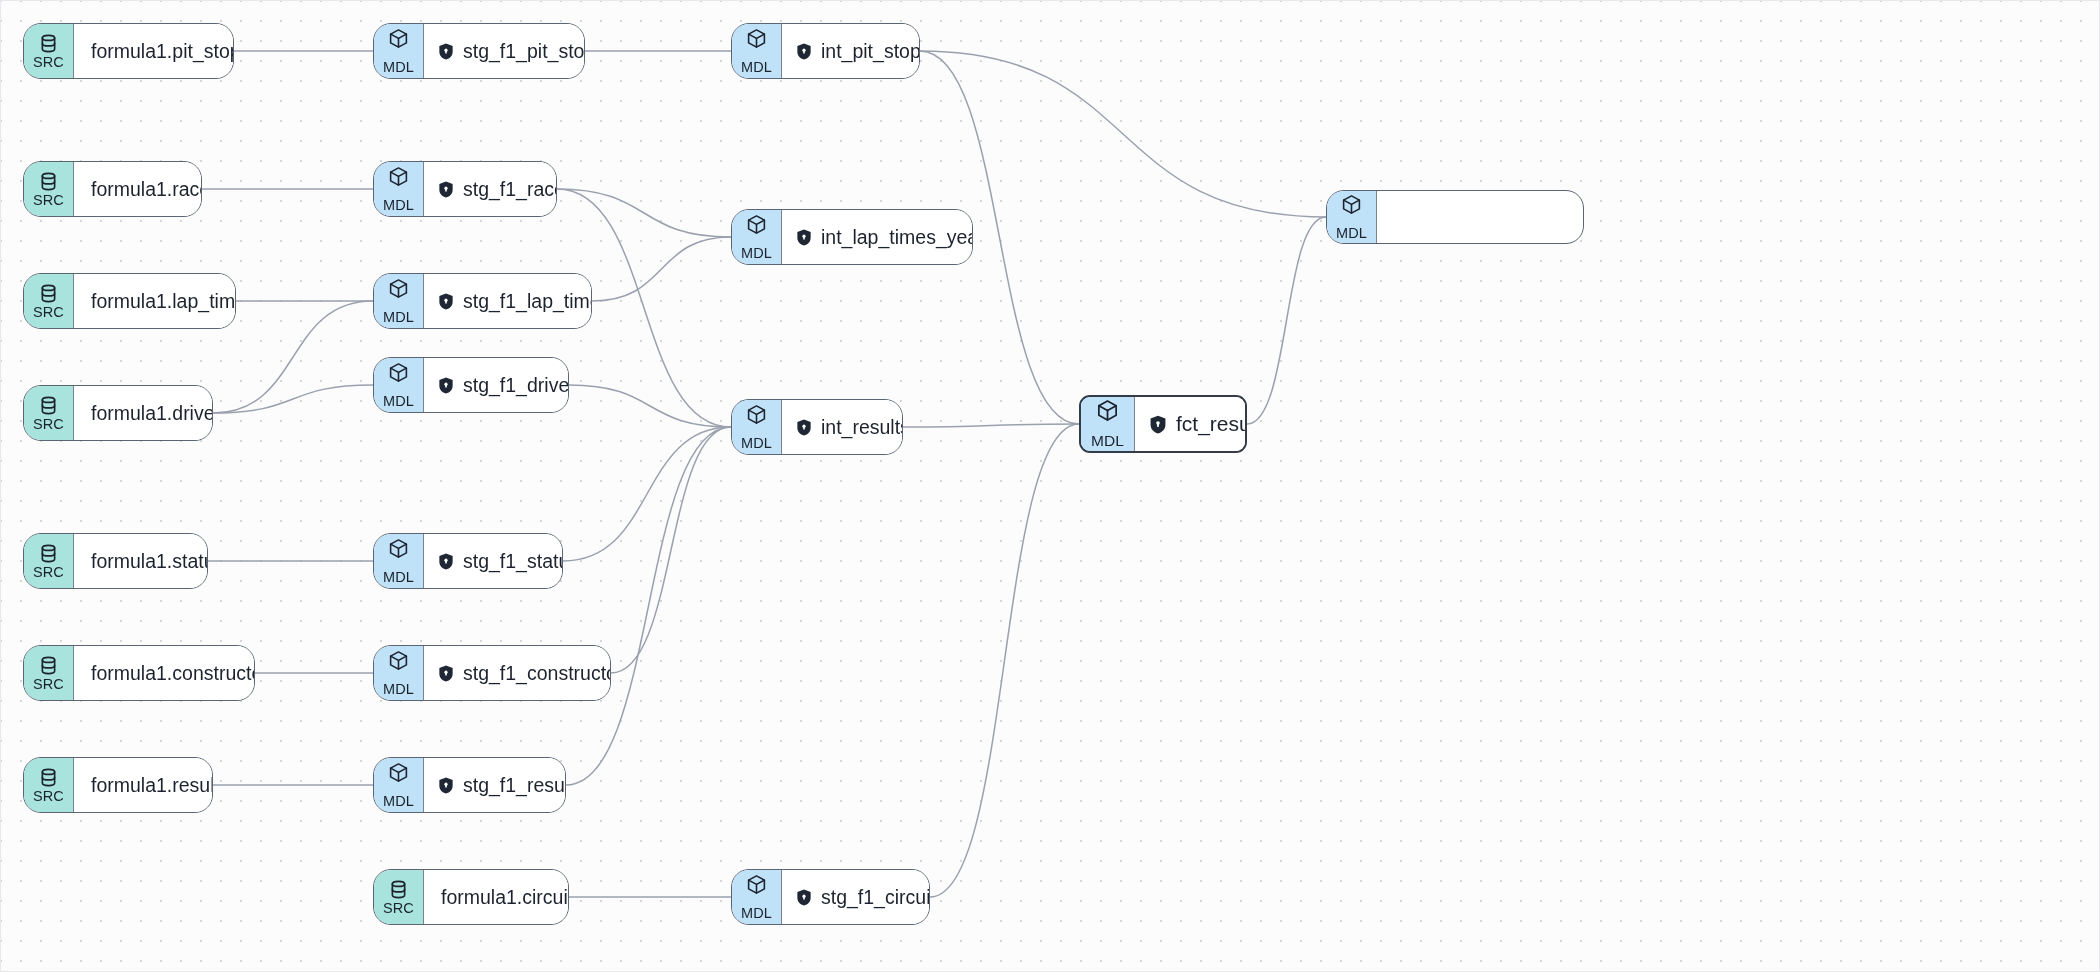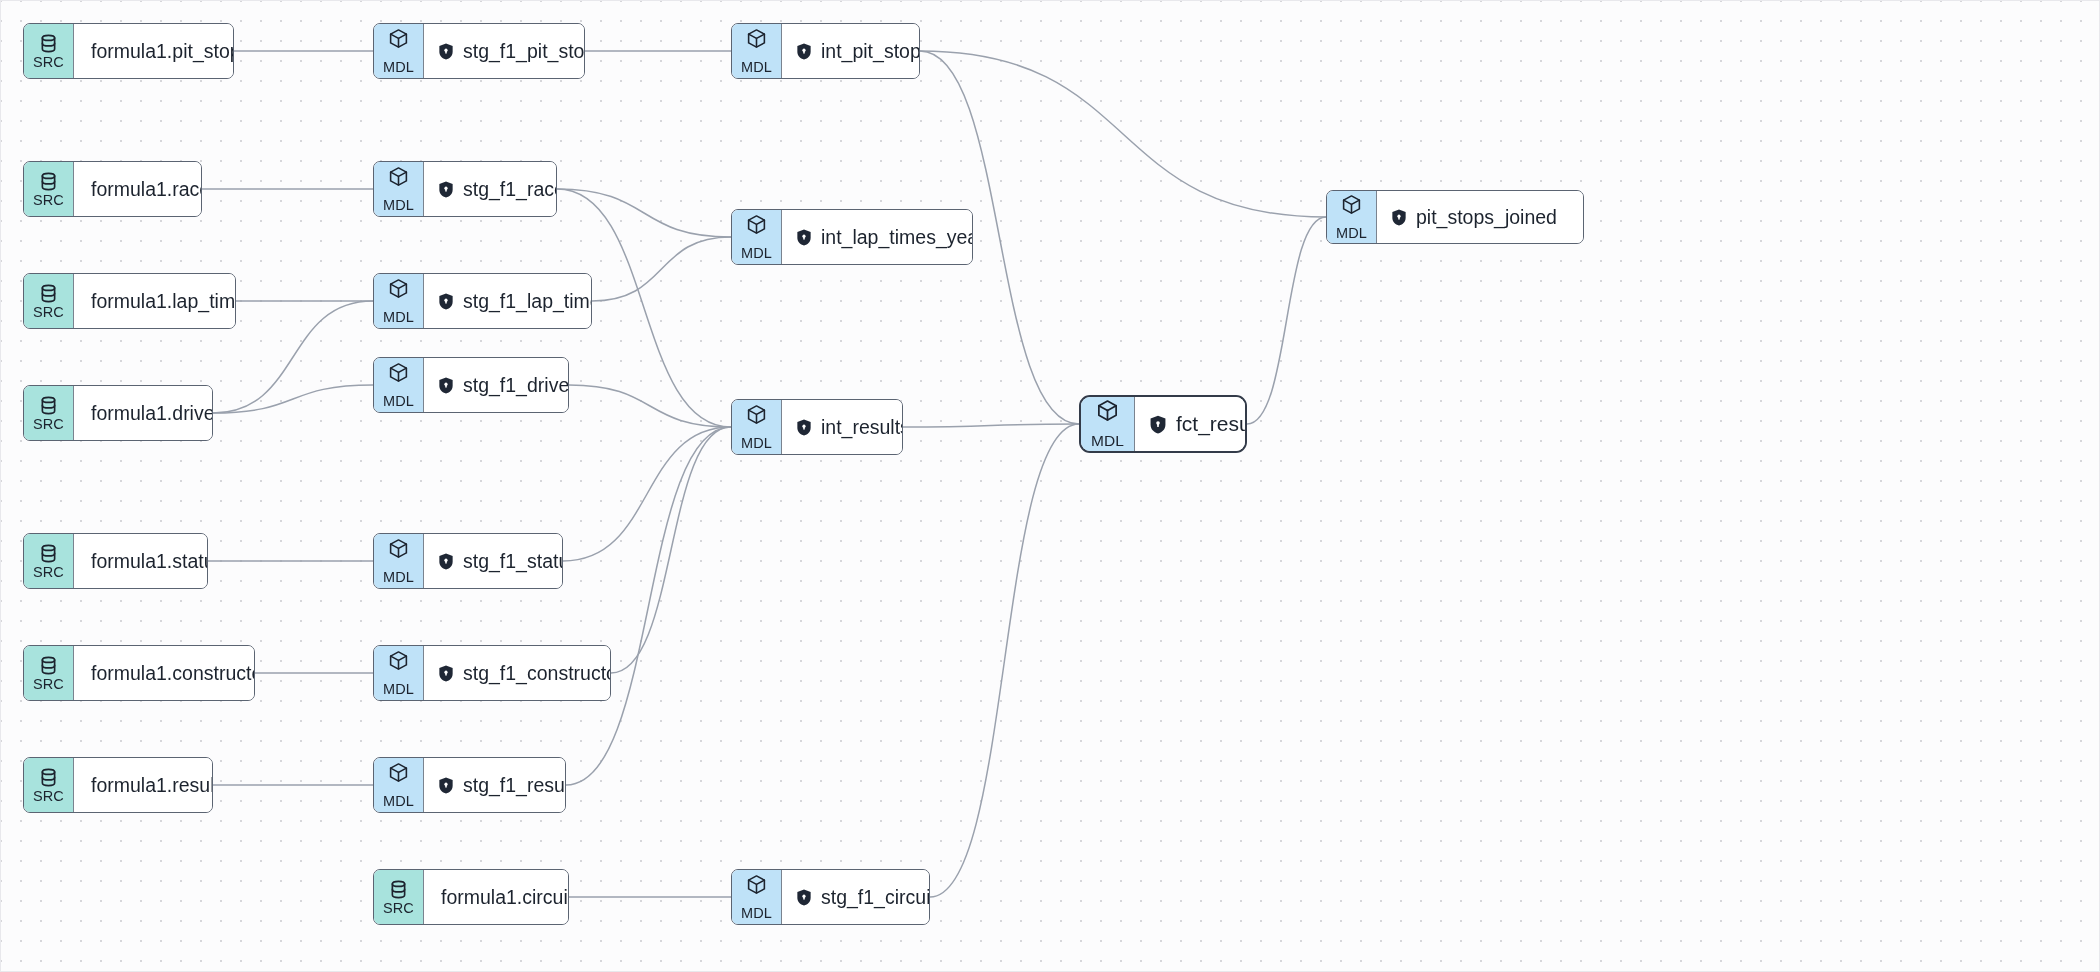--- a/index.html
+++ b/index.html
@@ -27,21 +27,21 @@
     top: 0;
     width: 2100px;
     height: 972px;
     pointer-events: none;
   }
   .node {
     position: absolute;
     display: flex;
     align-items: stretch;
     box-sizing: border-box;
-    border-radius: 7px;
+    border-radius: 18px;
     background: #ffffff;
     border: 1.6px solid #5b6472;
     overflow: hidden;
     z-index: 5;
     cursor: pointer;
   }
   .node.selected {
     border-width: 2.4px;
     border-color: #333b49;
     border-radius: 11px;
@@ -491,22 +491,14 @@
       <div class="badge badge-mdl">
         <span>
           <svg viewBox="0 0 24 24" fill="none" stroke="#1c232e" stroke-width="1.8" stroke-linecap="round" stroke-linejoin="round">
             <path d="M12 2.2 21 7v10l-9 4.8L3 17V7z"></path>
             <path d="M3 7l9 4.9L21 7"></path>
             <path d="M12 11.9v9.9"></path>
           </svg>
         </span>
         <span class="badge-text">MDL</span>
       </div>
-      <div class="node-body">
-        <svg class="shield" viewBox="0 0 20 22">
-          <path d="M10 0.8 18.6 4v7.2c0 5.2-3.6 8.6-8.6 10.1C5 19.8 1.4 16.4 1.4 11.2V4z" fill="#1f2735"></path>
-          <circle cx="10" cy="9.3" r="2.1" fill="#ffffff"></circle>
-          <rect x="9" y="9.6" width="2" height="4.4" rx="1" fill="#ffffff"></rect>
-        </svg>
-        <span class="node-label">pit_stops_joined</span>
-      </div>
     </div>
   </div>
 
 </body></html>

